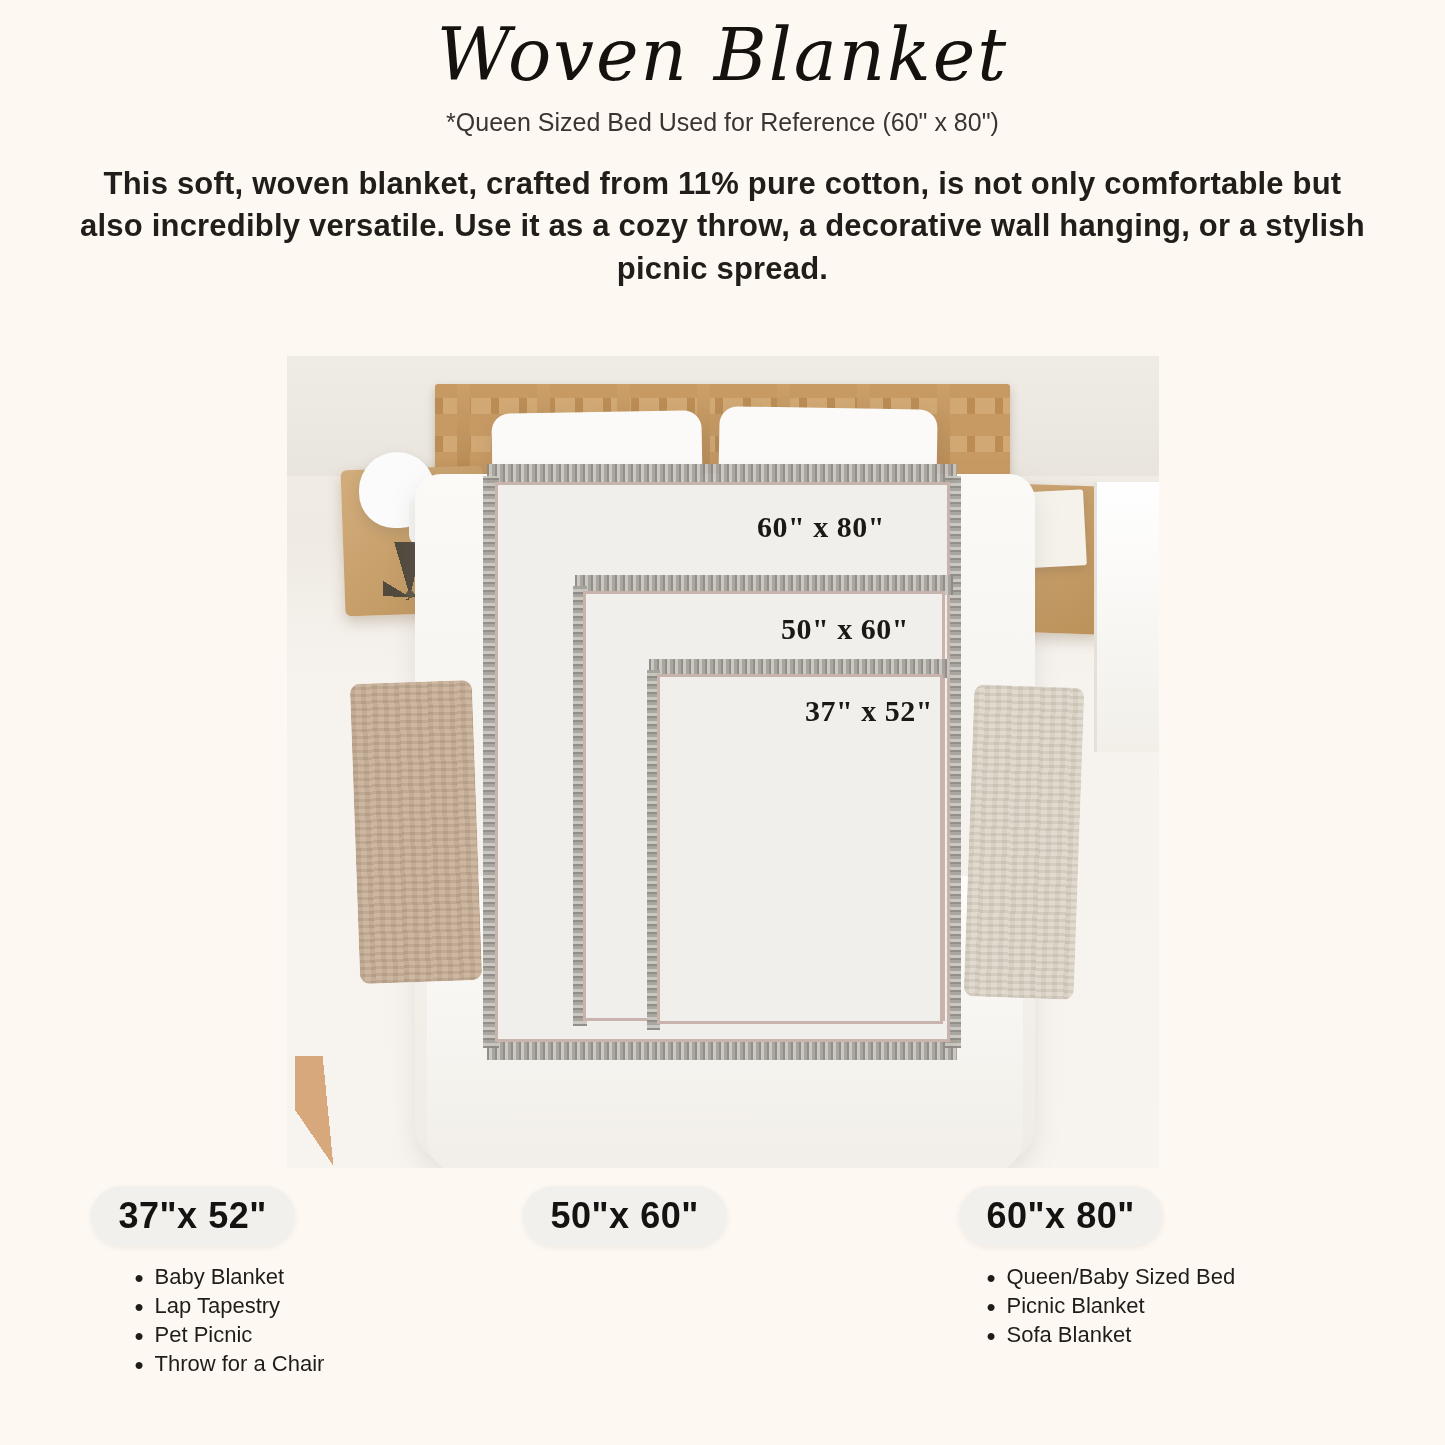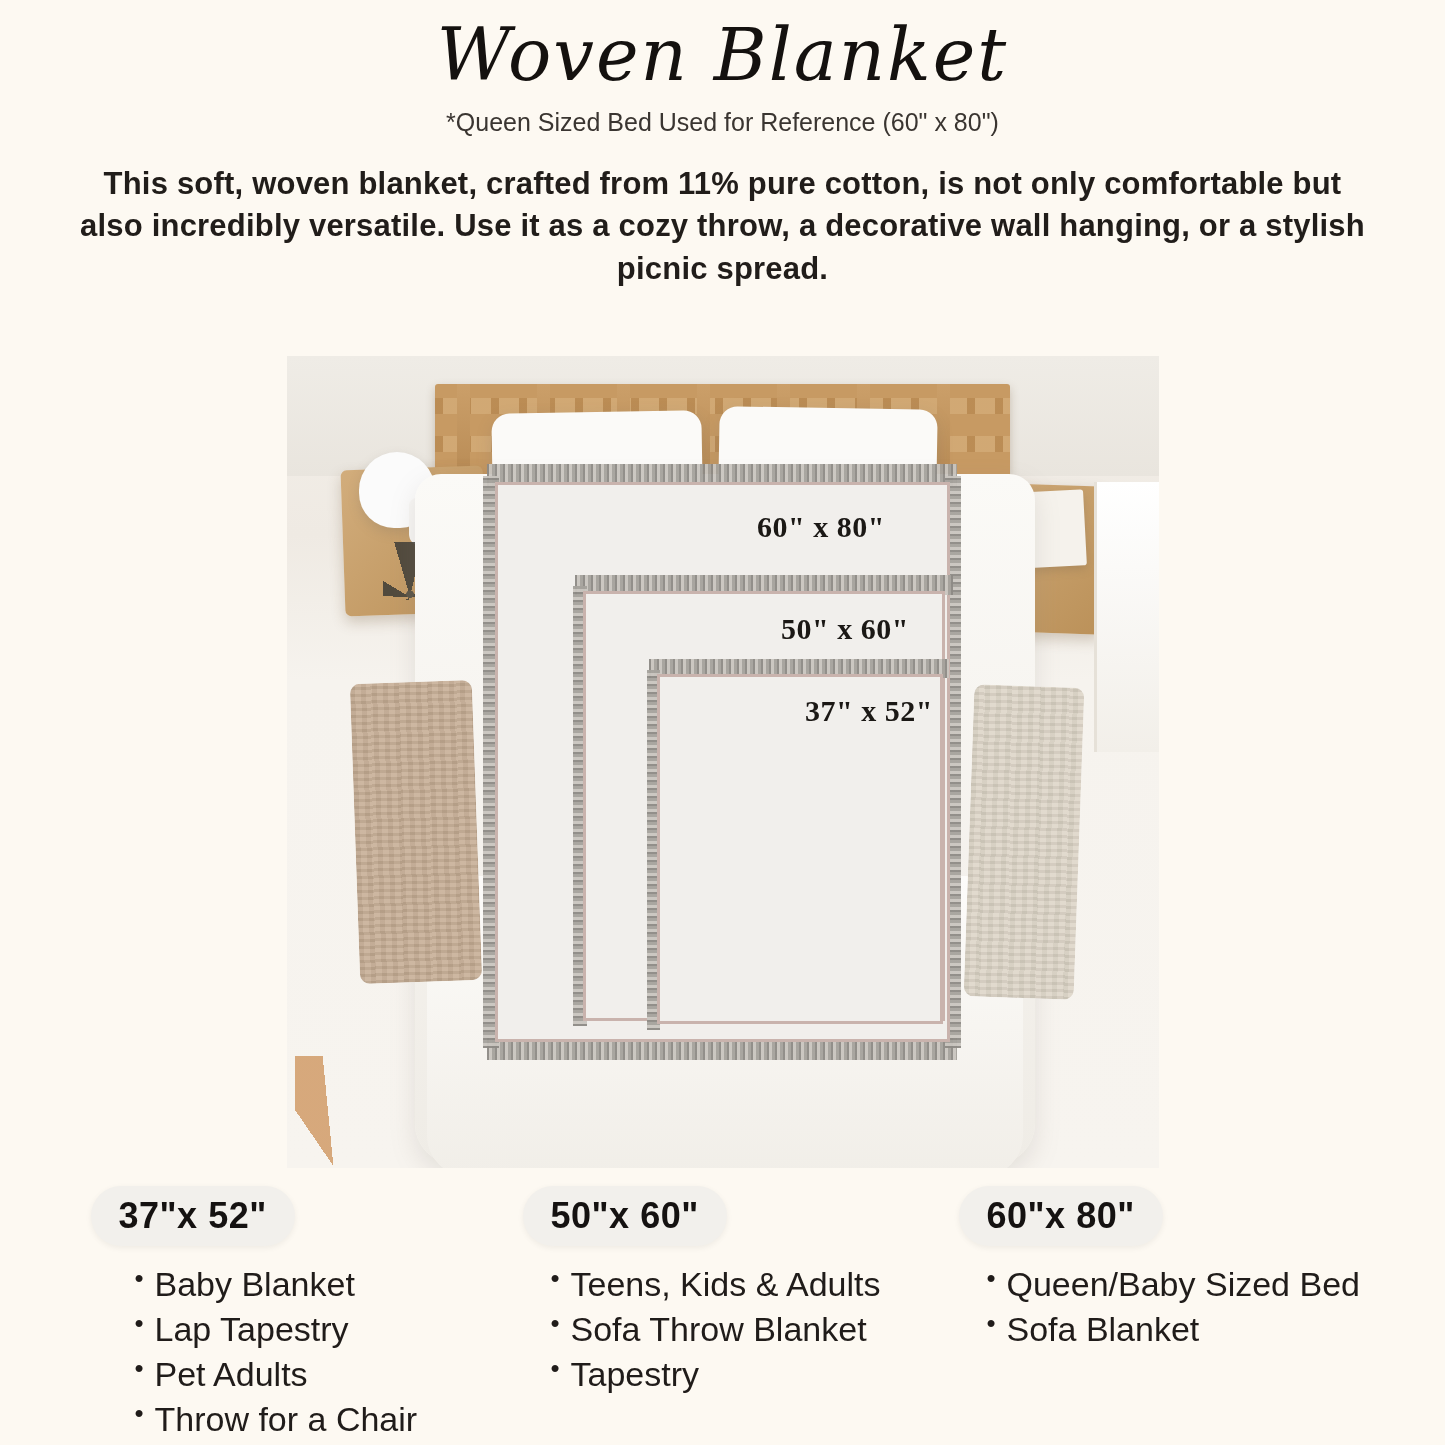--- a/index.html
+++ b/index.html
@@ -271,21 +271,21 @@
   .col-head { text-align: center; }
   .col1 .col-head { text-align: left; padding-left: 22px; }
   .col2 .col-head { text-align: left; padding-left: 10px; }
   .col3 .col-head { text-align: left; padding-left: 2px; }
   ul.uses {
     list-style: none;
     margin: 16px 0 0 0;
     padding: 0;
   }
   ul.uses li {
-    font-size: 34px;
+    font-size: 22px;
     line-height: 1.32;
     color: #201c1a;
     position: relative;
     padding-left: 26px;
   }
   ul.uses li::before {
     content: "\2022";
     position: absolute;
     left: 6px;
     top: -1px;
@@ -360,40 +360,36 @@
 
   <div class="columns">
 
     <div class="col col1">
       <div class="col-head">
         <span class="pill">37"x 52"</span>
       </div>
       <ul class="uses">
         <li>Baby Blanket</li>
         <li>Lap Tapestry</li>
-        <li>Pet Adults</li>
+        <li>Pet Picnic</li>
         <li>Throw for a Chair</li>
       </ul>
     </div>
 
     <div class="col col2">
       <div class="col-head">
         <span class="pill">50"x 60"</span>
       </div>
-      <ul class="uses">
-        <li>Teens, Kids &amp; Adults</li>
-        <li>Sofa Throw Blanket</li>
-        <li>Tapestry</li>
-      </ul>
     </div>
 
     <div class="col col3">
       <div class="col-head">
         <span class="pill">60"x 80"</span>
       </div>
       <ul class="uses">
         <li>Queen/Baby Sized Bed</li>
+        <li>Picnic Blanket</li>
         <li>Sofa Blanket</li>
       </ul>
     </div>
 
   </div>
 </div>
 
 </body></html>

